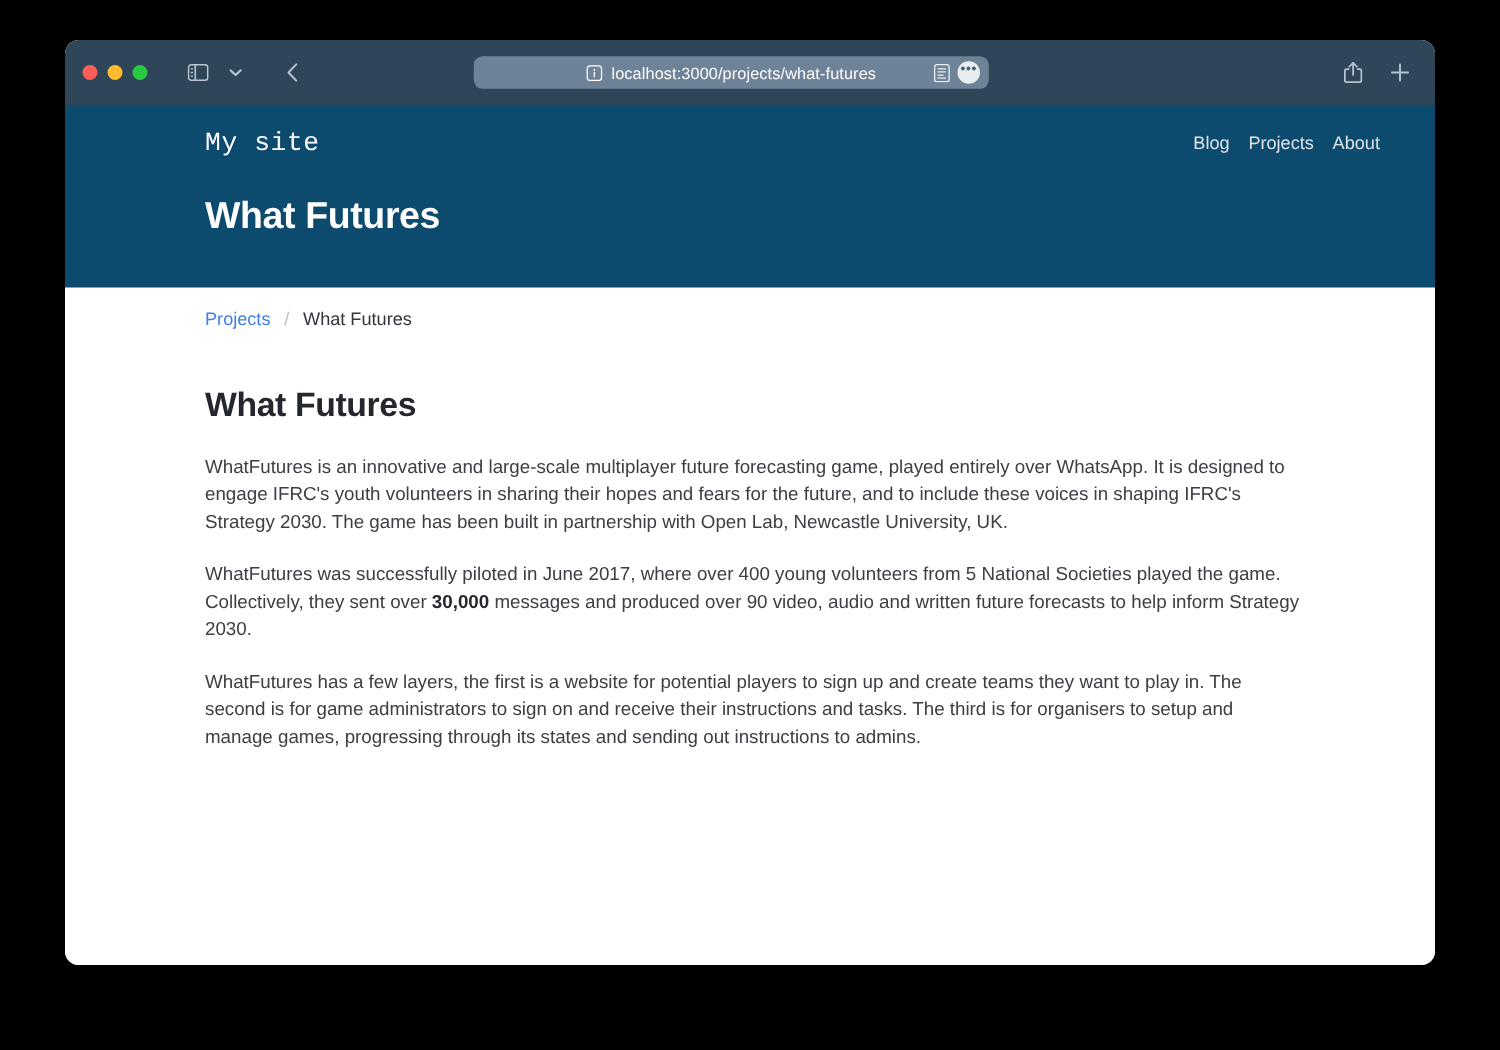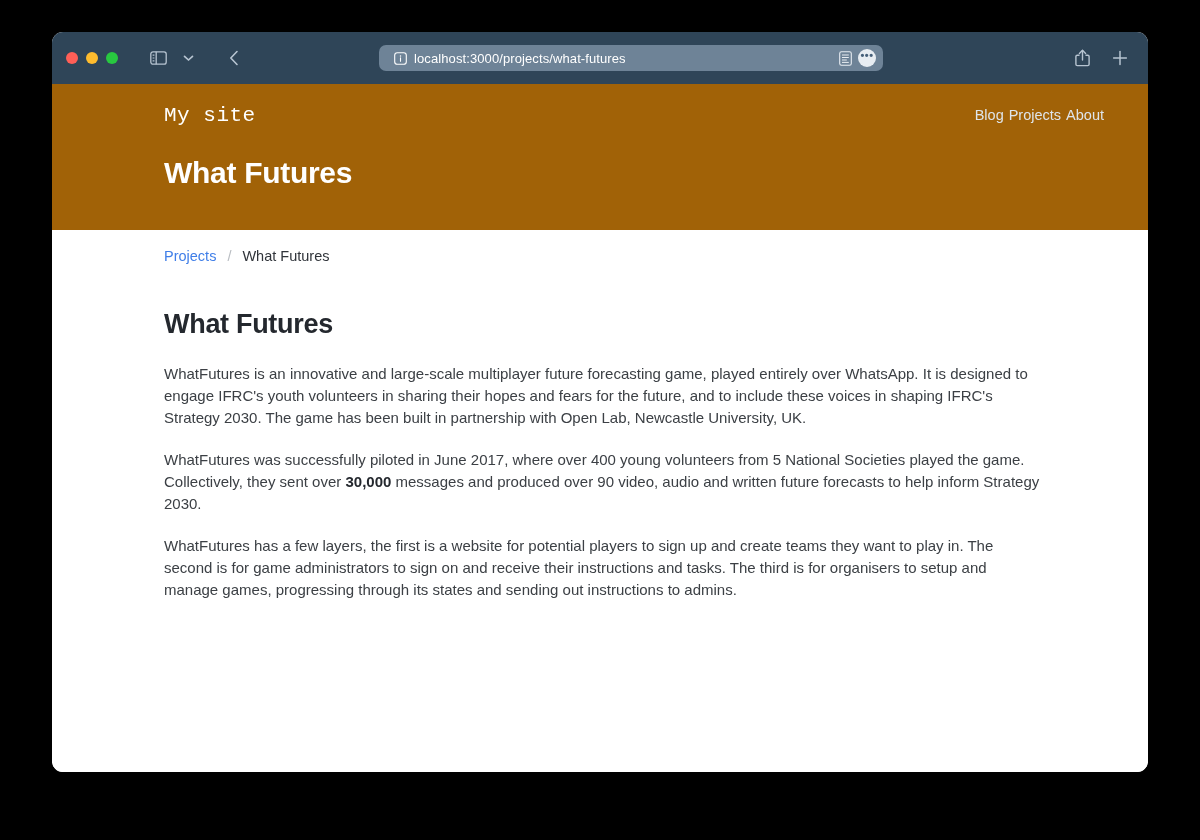--- a/index.html
+++ b/index.html
@@ -57,26 +57,27 @@
     color: #b7c4d1;
     border-radius: 5px;
   }
   .chrome-btn svg { display: block; }
 
   
   .url-bar {
     position: absolute;
     left: 327px;
     top: 13px;
-    width: 504px;
+    width: 412px;
     height: 26px;
     background: #6e8397;
     border-radius: 7px;
     display: flex;
     align-items: center;
+    justify-content: center;
     gap: 7px;
     padding: 0 15px;
   }
   .url-text {
     font-size: 13px;
     color: #ffffff;
     letter-spacing: 0.1px;
     white-space: nowrap;
   }
   .url-lock {
@@ -110,21 +111,21 @@
     right: 14px;
     top: 0;
     height: 52px;
     display: flex;
     align-items: center;
     gap: 10px;
   }
 
   
   .site-header {
-    background: #a16207;
+    background: #0c4a6e;
     height: 146px;
     position: relative;
   }
 
   .site-topbar {
     display: flex;
     align-items: center;
     justify-content: space-between;
     padding: 0 44px 0 112px;
     height: 62px;
@@ -133,21 +134,21 @@
   .site-brand {
     font-family: "Liberation Mono", "DejaVu Sans Mono", monospace;
     font-size: 21px;
     color: #ffffff;
     letter-spacing: 0.5px;
   }
 
   .site-nav {
     display: flex;
     align-items: flex-end;
-    gap: 5px;
+    gap: 15px;
   }
   .site-nav a {
     color: #dfe5ea;
     font-size: 14.5px;
     text-decoration: none;
   }
 
   .site-title {
     padding: 0 44px 0 112px;
     font-size: 30px;

